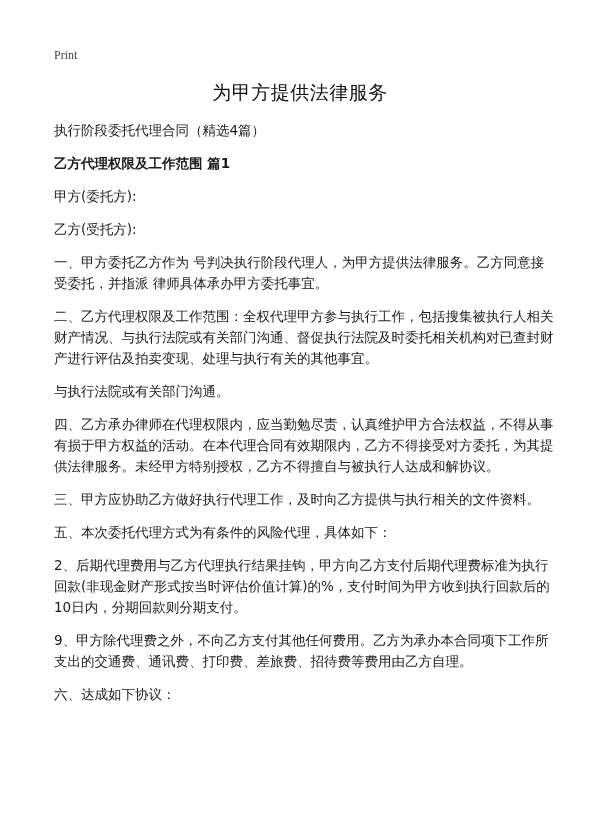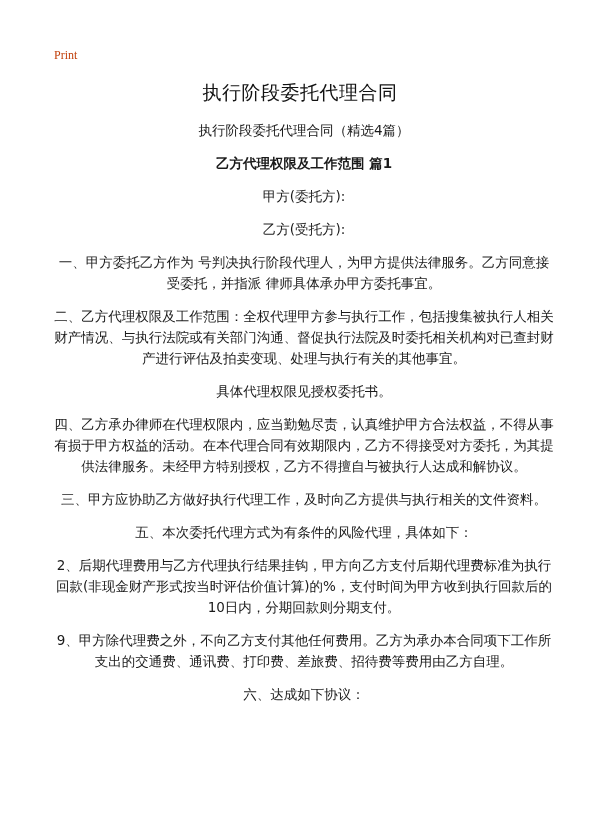--- a/index.html
+++ b/index.html
@@ -2,46 +2,46 @@
 <html><head>
   <meta charset="utf-8">
   <style>
     html, body { margin: 0; padding: 0; background: #ffffff; }
     body {
       width: 600px; height: 828px; overflow: hidden; position: relative;
       font-family: "DejaVu Sans", sans-serif; color: #1a1a1a;
     }
     .print {
       position: absolute; left: 54px; top: 48px;
-      font-family: "Liberation Serif", serif; font-size: 12px; color: #c2410c;
+      font-family: "Liberation Serif", serif; font-size: 12px; color: #404040;
     }
     .title {
       position: absolute; left: 0; width: 600px; top: 80px; text-align: center;
       font-size: 19px; color: #111; letter-spacing: 0.5px;
     }
     .content {
       position: absolute; left: 54px; top: 120px; width: 500px;
-      font-size: 13.5px; line-height: 21px; text-align: center;
+      font-size: 13.5px; line-height: 21px;
     }
     .content p { margin: 0 0 12px 0; }
     .content .bold { font-weight: bold; }
   </style>
 </head>
 <body>
 
 <div class="print">Print</div>
-<div class="title">执行阶段委托代理合同</div>
+<div class="title">为甲方提供法律服务</div>
 
 <div class="content">
   <p>执行阶段委托代理合同（精选4篇）</p>
   <p class="bold">乙方代理权限及工作范围 篇1</p>
   <p>甲方(委托方):</p>
   <p>乙方(受托方):</p>
   <p>一、甲方委托乙方作为 号判决执行阶段代理人，为甲方提供法律服务。乙方同意接受委托，并指派 律师具体承办甲方委托事宜。</p>
   <p>二、乙方代理权限及工作范围：全权代理甲方参与执行工作，包括搜集被执行人相关财产情况、与执行法院或有关部门沟通、督促执行法院及时委托相关机构对已查封财产进行评估及拍卖变现、处理与执行有关的其他事宜。</p>
-  <p>具体代理权限见授权委托书。</p>
+  <p>与执行法院或有关部门沟通。</p>
   <p>四、乙方承办律师在代理权限内，应当勤勉尽责，认真维护甲方合法权益，不得从事有损于甲方权益的活动。在本代理合同有效期限内，乙方不得接受对方委托，为其提供法律服务。未经甲方特别授权，乙方不得擅自与被执行人达成和解协议。</p>
   <p>三、甲方应协助乙方做好执行代理工作，及时向乙方提供与执行相关的文件资料。</p>
   <p>五、本次委托代理方式为有条件的风险代理，具体如下：</p>
   <p>2、后期代理费用与乙方代理执行结果挂钩，甲方向乙方支付后期代理费标准为执行回款(非现金财产形式按当时评估价值计算)的%，支付时间为甲方收到执行回款后的10日内，分期回款则分期支付。</p>
   <p>9、甲方除代理费之外，不向乙方支付其他任何费用。乙方为承办本合同项下工作所支出的交通费、通讯费、打印费、差旅费、招待费等费用由乙方自理。</p>
   <p>六、达成如下协议：</p>
 </div>
 
 </body></html>

